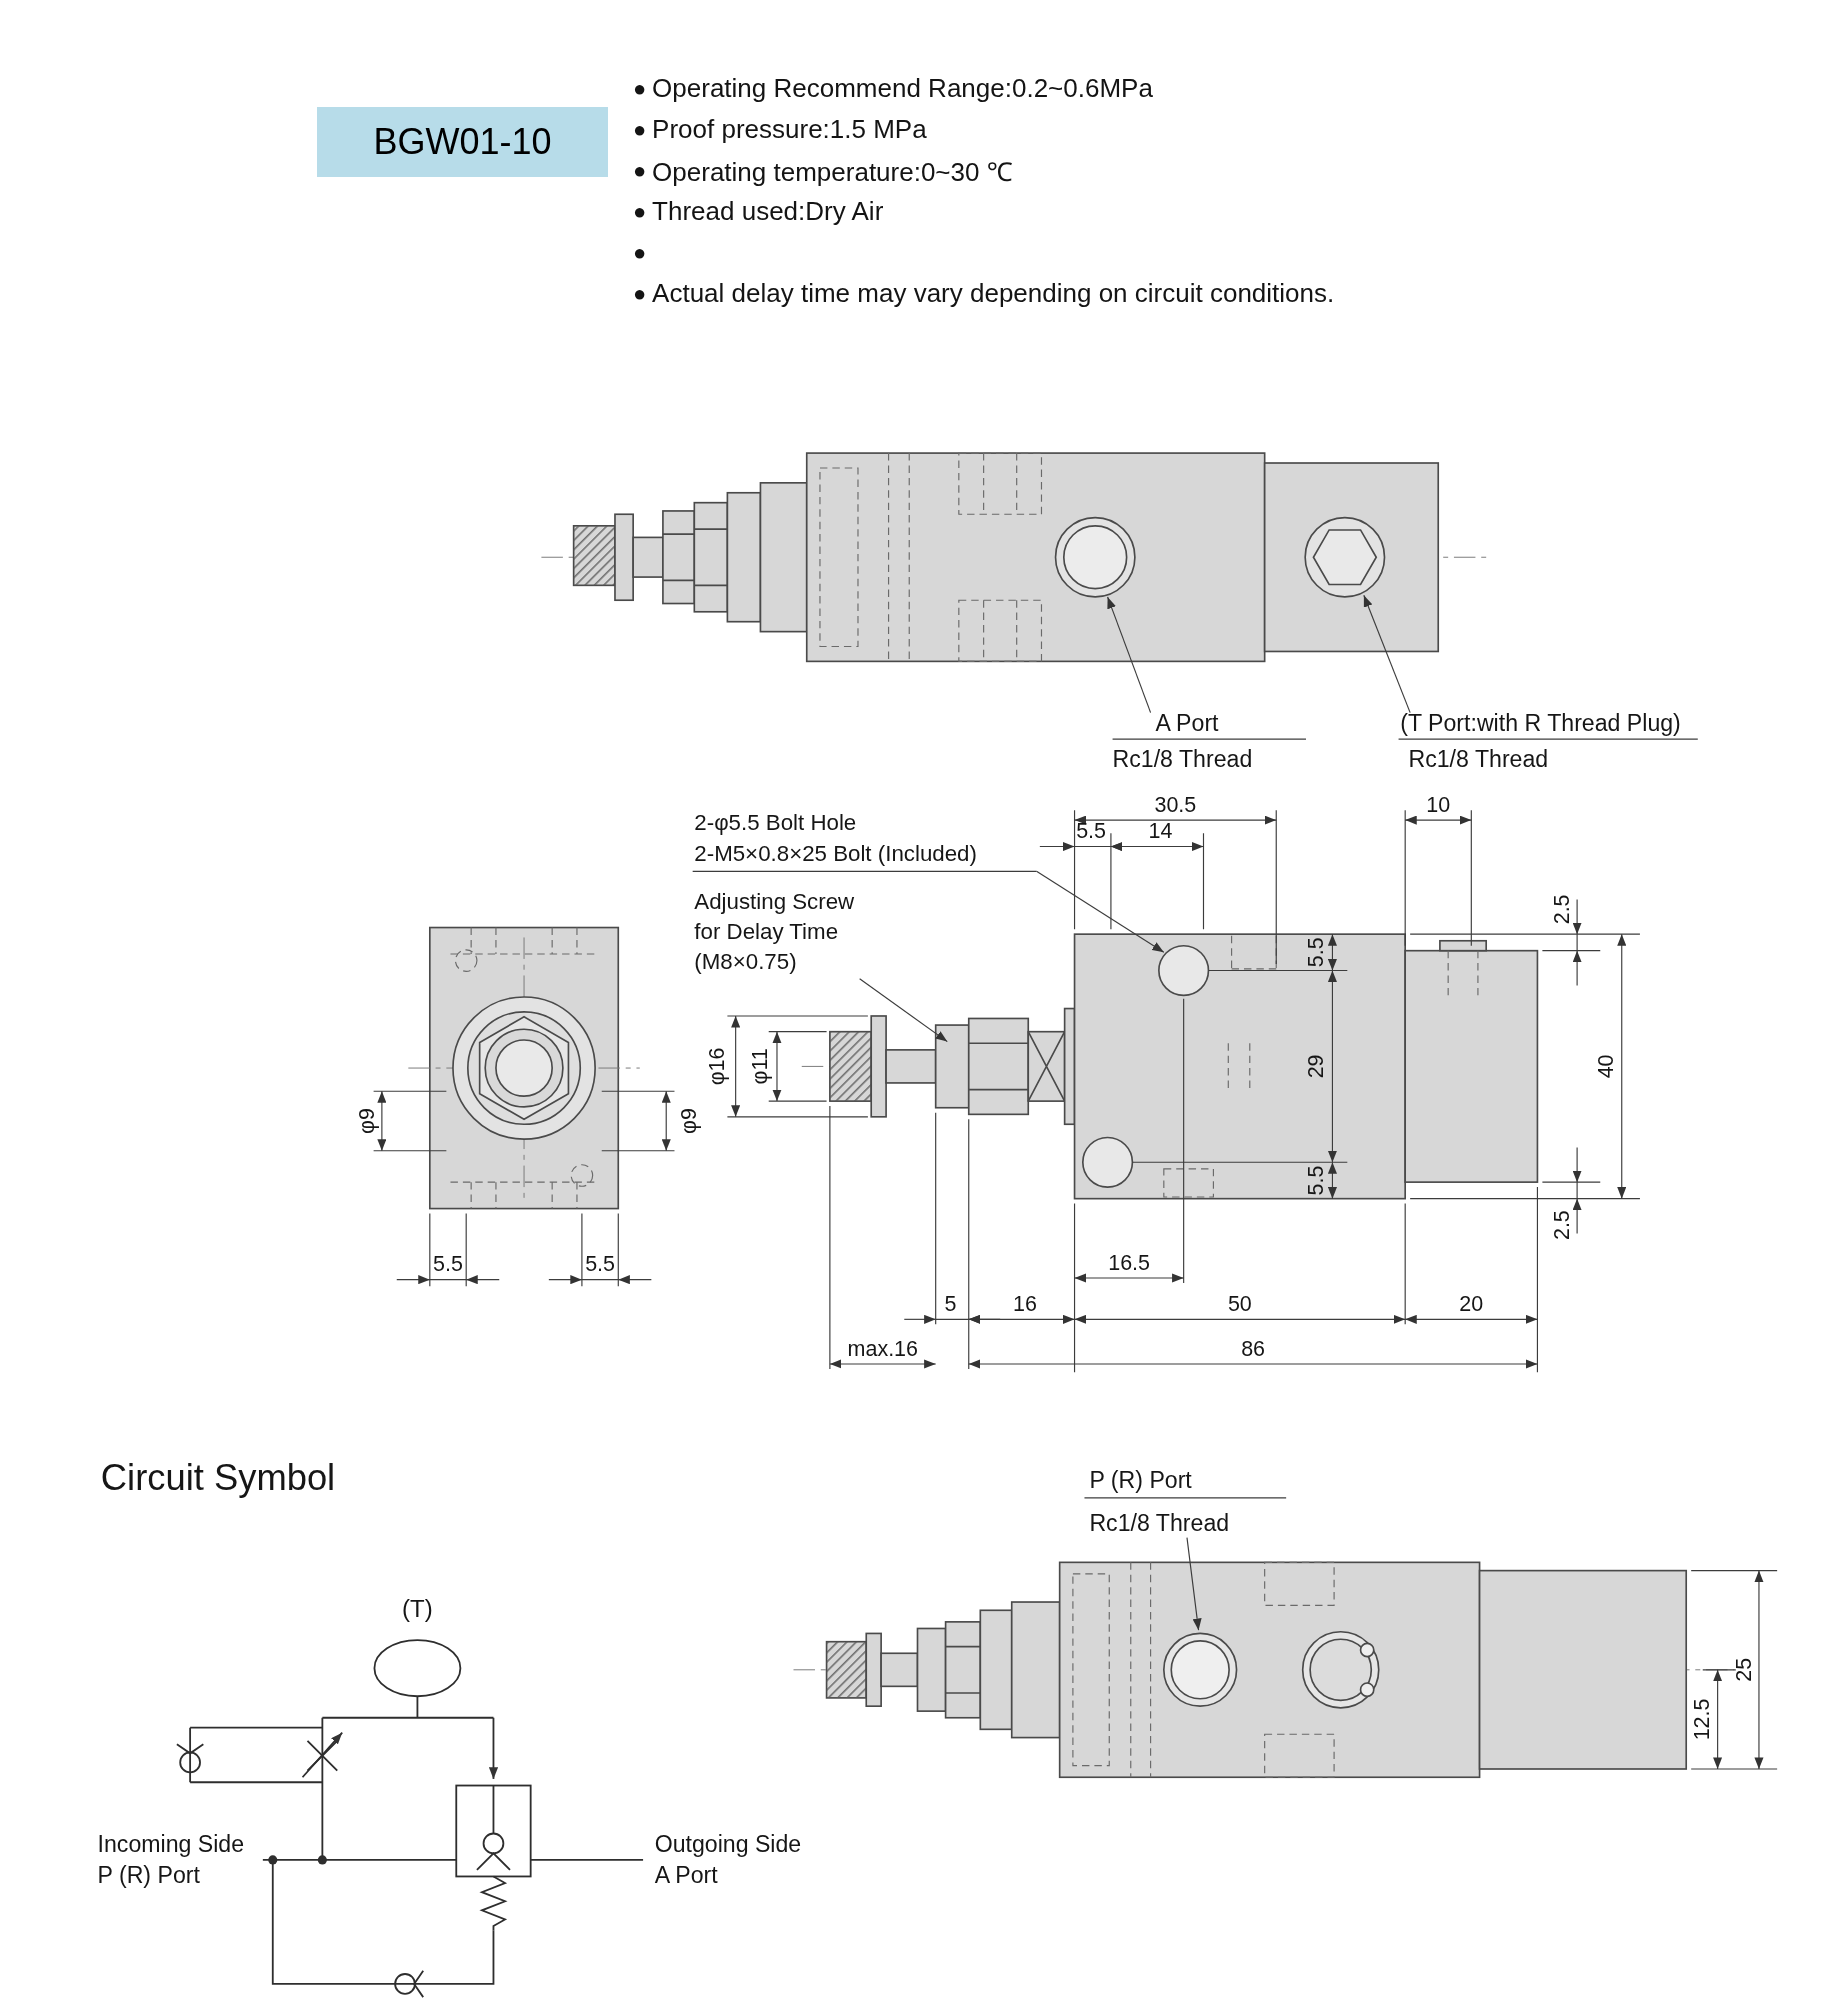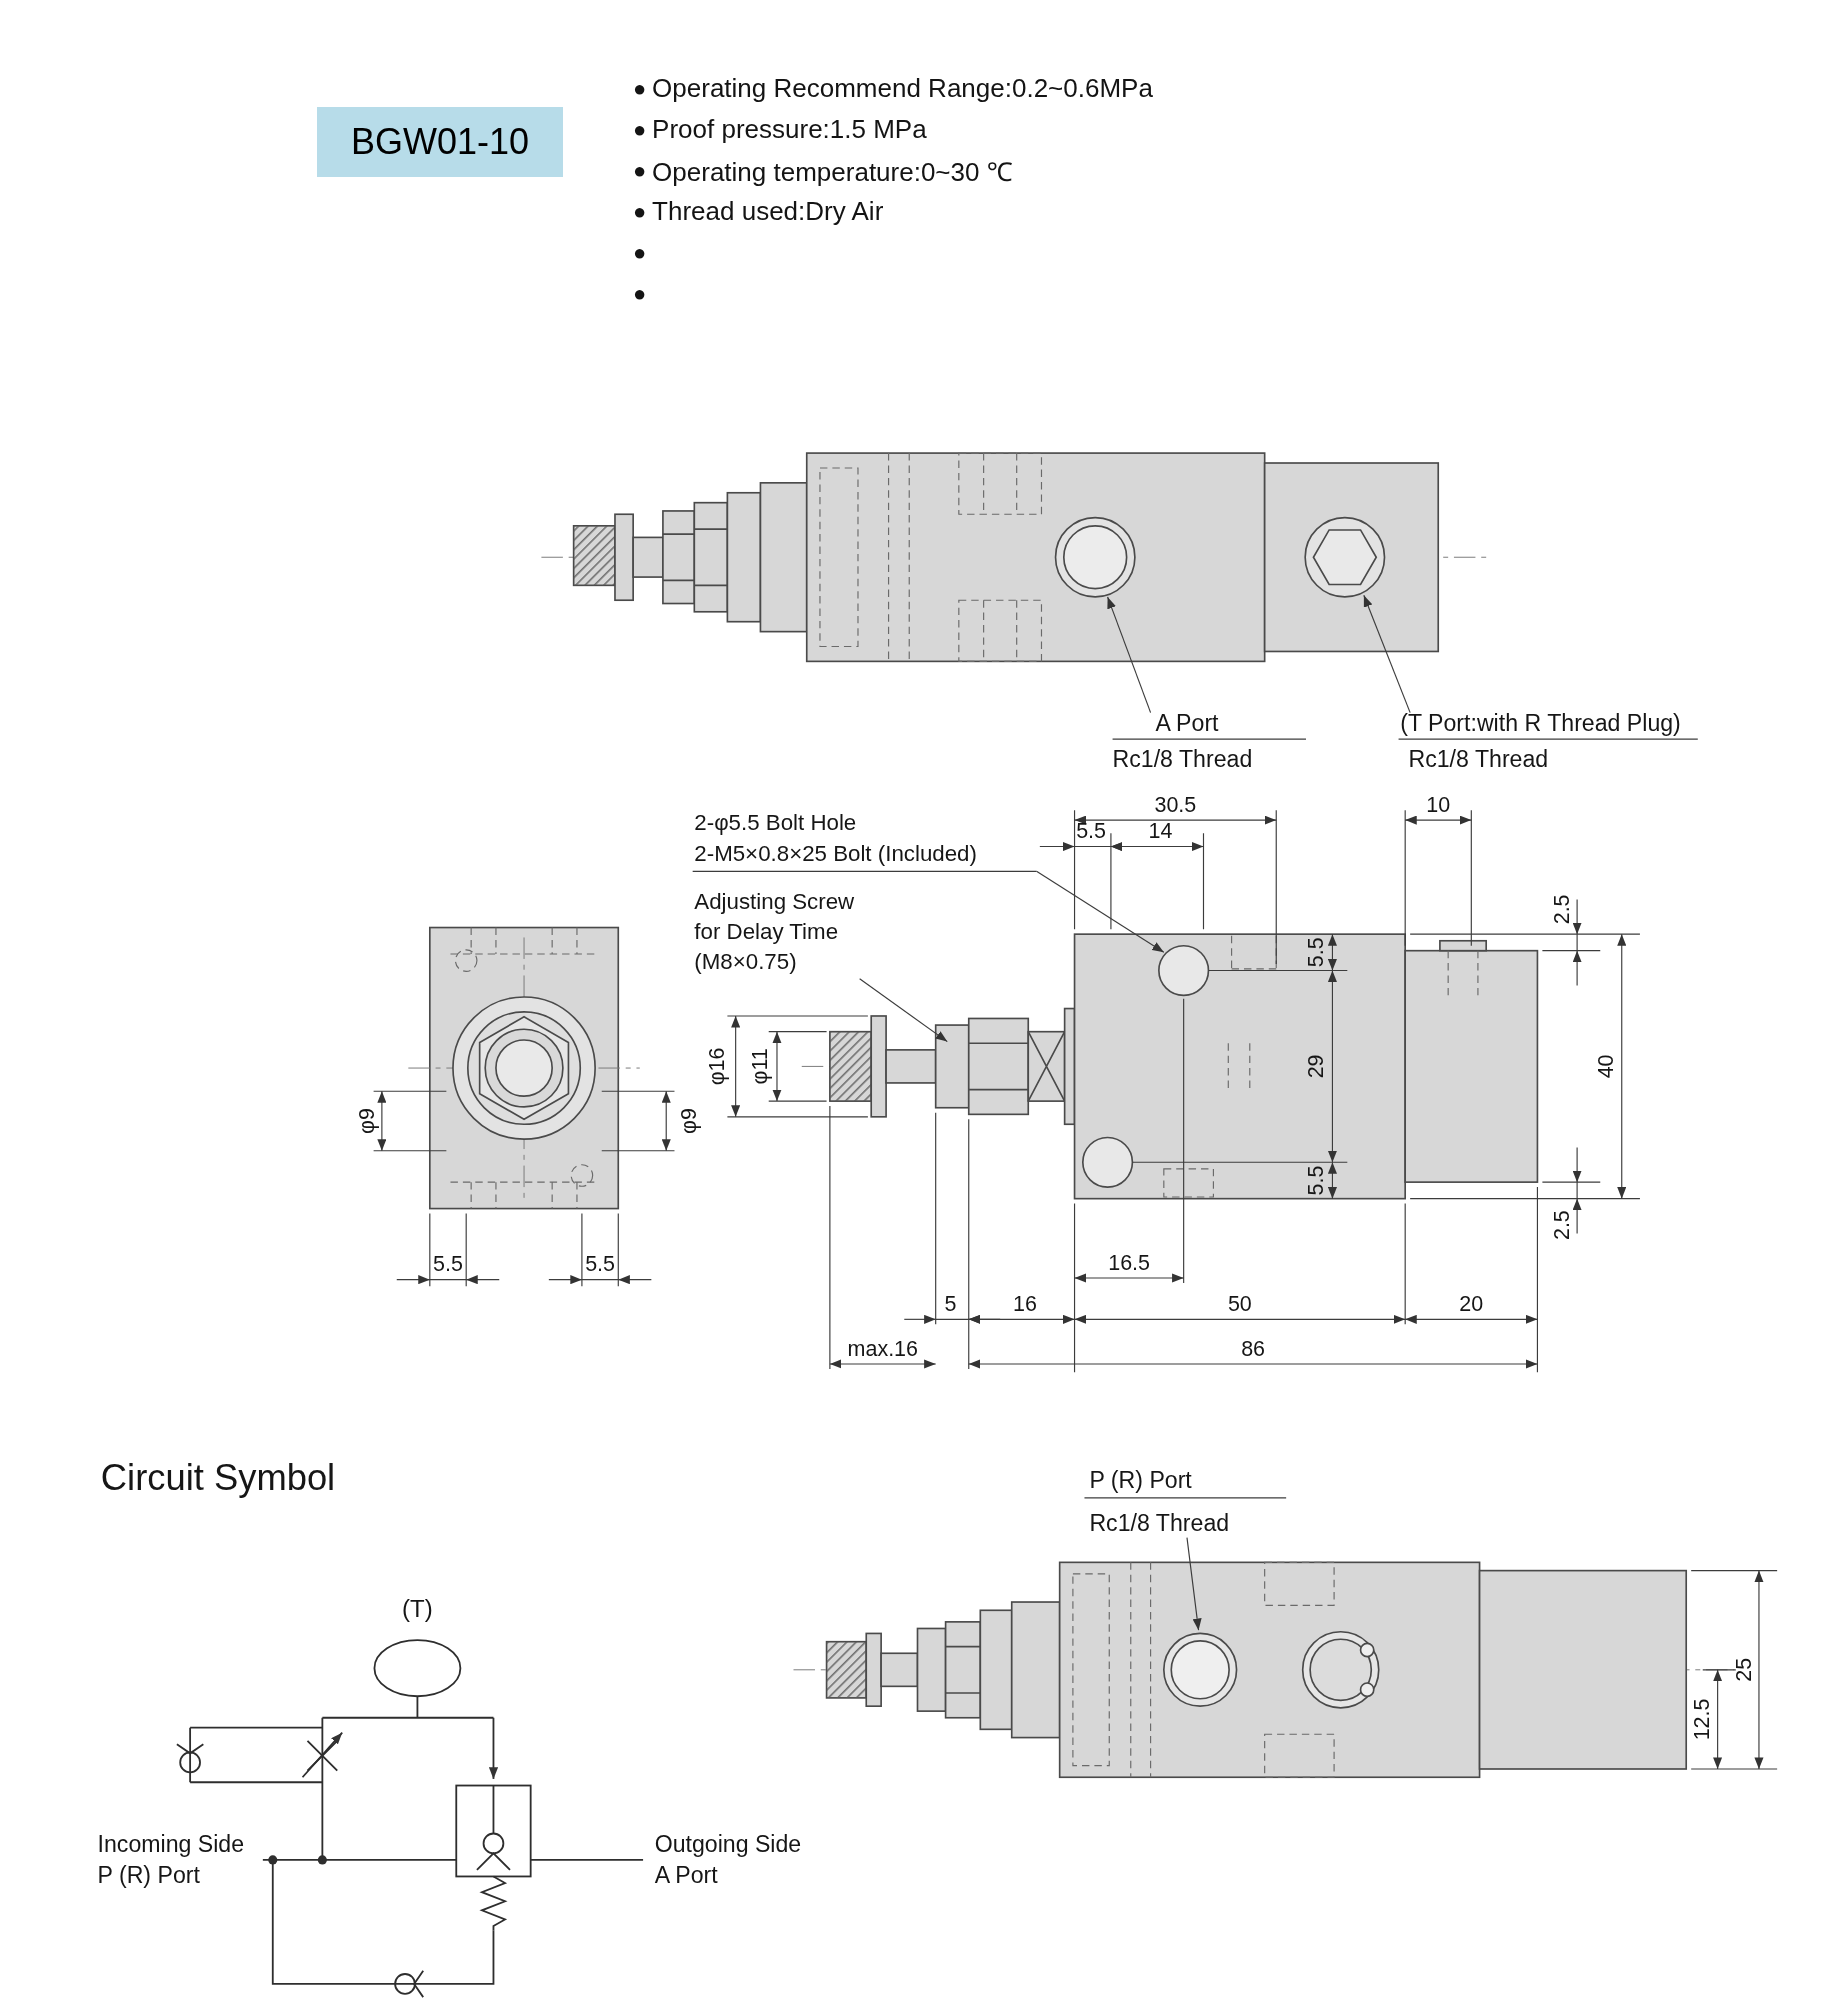--- a/index.html
+++ b/index.html
@@ -1,17 +1,17 @@
 <!DOCTYPE html>
 <html style="font-size:13.2px"><head>
 <meta charset="utf-8">
 <style>
   html,body{margin:0;padding:0;}
   body{width:1835px;height:2008px;position:relative;background:#ffffff;font-family:"Liberation Sans",sans-serif;}
-  .model-badge{position:absolute;left:317px;top:107px;width:246px;height:70px;background:#b7dce9;
+  .model-badge{position:absolute;left:317px;top:107px;width:291px;height:70px;background:#b7dce9;
     font-size:36px;display:flex;align-items:center;justify-content:center;color:#000;}
   .bullets{position:absolute;left:633px;top:68px;display:flex;flex-direction:column;}
   .brow{display:flex;align-items:center;height:41px;font-size:26px;color:#141414;white-space:nowrap;}
   .bdot{font-size:22px;margin-right:5.8px;}
   svg.drawing{position:absolute;left:0;top:0;}
   svg .part{fill:#d7d7d7;stroke:#4a4a4a;stroke-width:2;}
   svg .edge{stroke:#4a4a4a;stroke-width:2;fill:none;}
   svg .hid{stroke:#6a6a6a;stroke-width:1.4;fill:none;stroke-dasharray:9 6;}
   svg .cl{stroke:#7a7a7a;stroke-width:1.2;fill:none;stroke-dasharray:26 7 6 7;}
   svg .dim{stroke:#3c3c3c;stroke-width:1.4;fill:none;}
@@ -40,20 +40,21 @@
     </div>
   <div class="brow">
       <span class="bdot">●</span>
       <span>Thread used:Dry Air</span>
     </div>
   <div class="brow">
       <span class="bdot">●</span>
     </div>
   <div class="brow">
       <span class="bdot">●</span>
+      <span>Actual delay time may vary depending on circuit conditions.</span>
     </div>
 </div>
 
 <svg class="drawing" width="1835" height="2008" viewBox="0 0 2220 2429" xmlns="http://www.w3.org/2000/svg">
   <defs>
     <pattern id="hatch" width="8" height="8" patternUnits="userSpaceOnUse" patternTransform="rotate(45)">
       <line x1="1" y1="0" x2="1" y2="8" stroke="#5a5a5a" stroke-width="1.6"></line>
     </pattern>
     <marker id="ae" markerWidth="15" markerHeight="11" refX="14" refY="5.5" orient="auto" markerUnits="userSpaceOnUse">
         <path d="M0,0 L14,5.5 L0,11 Z" fill="#333"></path>

